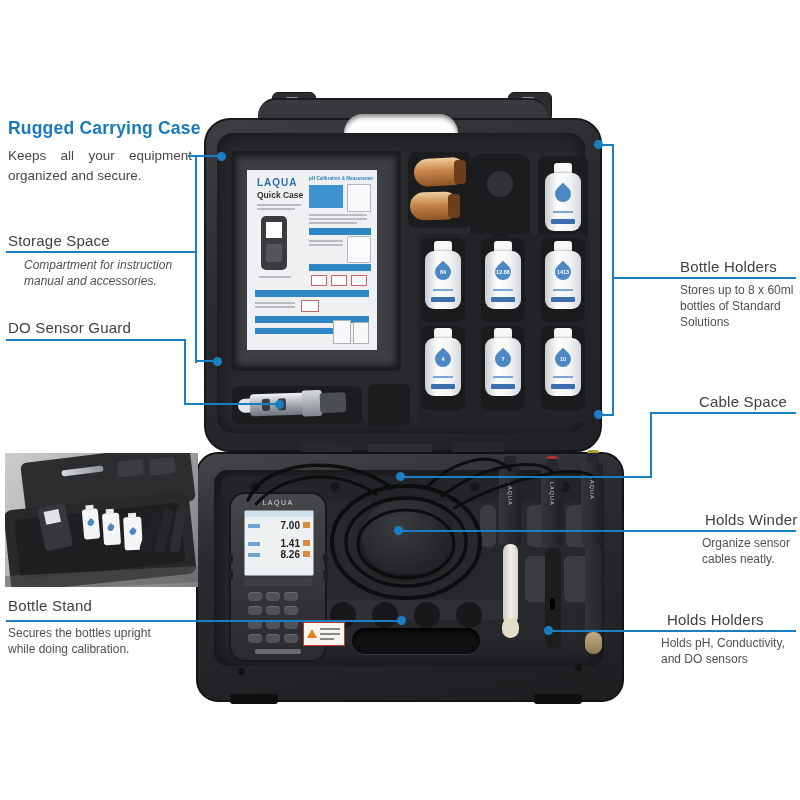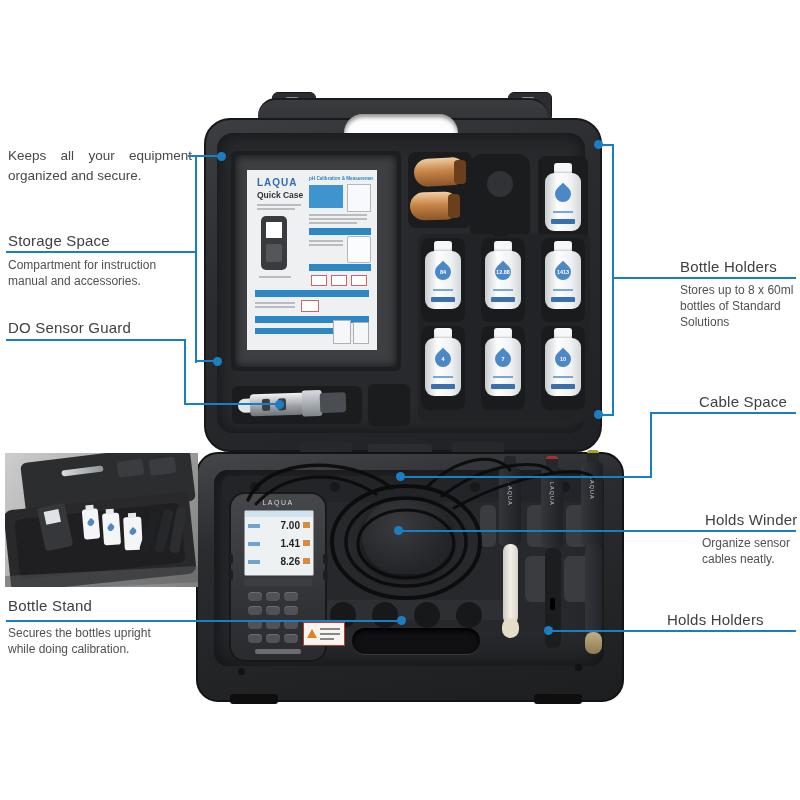--- a/index.html
+++ b/index.html
@@ -238,21 +238,21 @@
       <div class="m-row" style="top:8px;">
         <div class="m-lab"></div>
         <div class="m-val">7.00</div>
         <div class="m-chip"></div>
       </div>
       <div class="m-row" style="top:26px;">
         <div class="m-lab"></div>
         <div class="m-val">1.41</div>
         <div class="m-chip"></div>
       </div>
-      <div class="m-row" style="top:44px;">
+      <div class="m-row" style="top:37px;">
         <div class="m-lab"></div>
         <div class="m-val">8.26</div>
         <div class="m-chip"></div>
       </div>
     </div>
     <div class="m-band"></div>
     <div class="kpad">
       <div class="kbtn"></div>
         <div class="kbtn"></div>
         <div class="kbtn"></div>
@@ -384,33 +384,35 @@
   <div class="ln lnz" style="left:612px;top:277px;width:184px;height:2px;"></div>
   <div class="ln lnz" style="left:650px;top:412px;width:146px;height:2px;"></div>
   <div class="ln lnz" style="left:650px;top:412px;width:2px;height:66px;"></div>
   <div class="ln lnz" style="left:403px;top:476px;width:249px;height:2px;"></div>
   <div class="dot" style="left:396px;top:472px;"></div>
   <div class="ln lnz" style="left:401px;top:530px;width:395px;height:2px;"></div>
   <div class="dot" style="left:394px;top:526px;"></div>
   <div class="ln lnz" style="left:551px;top:630px;width:245px;height:2px;"></div>
   <div class="dot" style="left:544px;top:626px;"></div>
 
+  <div class="co-title blue" style="left:8px;top:118px;">Rugged Carrying Case</div>
   <div class="co-body" style="left:8px;top:146px;width:184px;font-size:13.5px;text-align:justify;line-height:1.45;color:#48484a;">Keeps all your equipment organized and secure.</div>
 
   <div class="co-title" style="left:8px;top:232px;">Storage Space</div>
-  <div class="co-body" style="left:8px;top:258px;width:160px;">Compartment for instruction manual and accessories.</div>
+  <div class="co-body" style="left:24px;top:258px;width:160px;font-style:italic;">Compartment for instruction manual and accessories.</div>
 
   <div class="co-title" style="left:8px;top:319px;">DO Sensor Guard</div>
 
   <div class="co-title" style="left:8px;top:597px;">Bottle Stand</div>
   <div class="co-body" style="left:8px;top:626px;width:150px;">Secures the bottles upright while doing calibration.</div>
 
   <div class="co-title" style="left:680px;top:258px;">Bottle Holders</div>
   <div class="co-body" style="left:680px;top:283px;width:118px;">Stores up to 8 x 60ml bottles of Standard Solutions</div>
 
   <div class="co-title" style="left:699px;top:393px;">Cable Space</div>
 
   <div class="co-title" style="left:705px;top:511px;">Holds Winder</div>
   <div class="co-body" style="left:702px;top:536px;width:100px;">Organize sensor cables neatly.</div>
 
   <div class="co-title" style="left:667px;top:611px;">Holds Holders</div>
+  <div class="co-body" style="left:661px;top:636px;width:135px;">Holds pH, Conductivity, and DO sensors</div>
 
 </div>
 
 </body></html>

